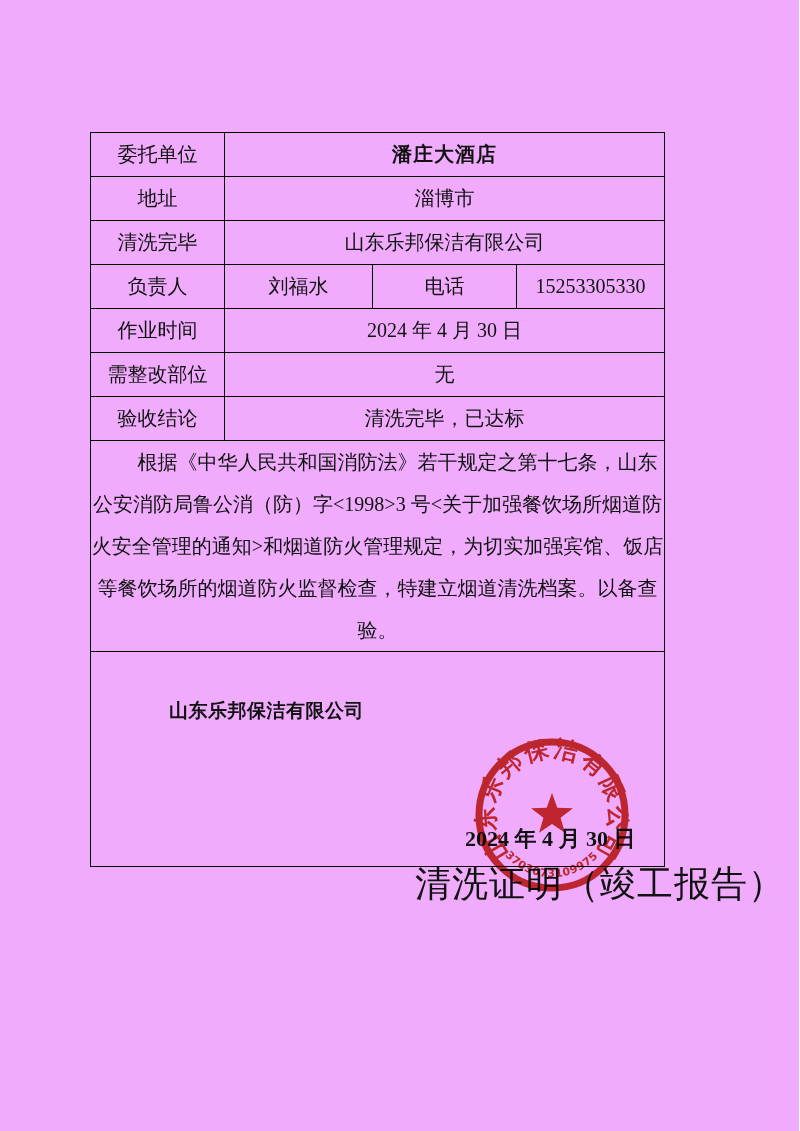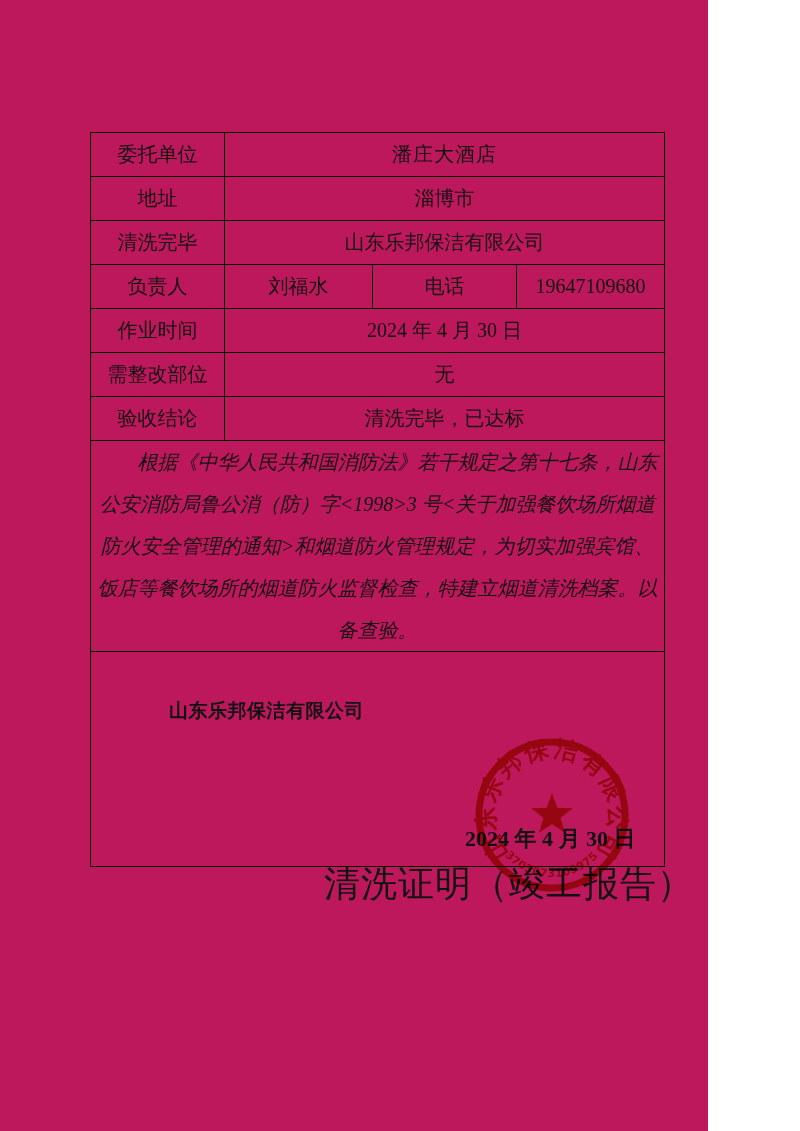--- a/index.html
+++ b/index.html
@@ -1,37 +1,37 @@
 <!DOCTYPE html>
 <html style="--stamp-color: #c5291e;"><head>
 <meta charset="utf-8">
 <style>
   html,body{margin:0;padding:0;background:#ffffff;}
   .page{
-    position:relative;width:708px;height:1131px;background:#be185d;overflow:hidden;
+    position:relative;width:799px;height:1131px;background:#f0abfc;overflow:hidden;
     font-family:"Liberation Serif","DejaVu Serif",serif;color:#111;
   }
   table.report{
     position:absolute;left:90px;top:132px;width:574px;
     border-collapse:collapse;table-layout:fixed;
   }
   table.report td{
     border:1.5px solid #000;
     text-align:center;vertical-align:middle;
     font-size:20px;padding:0;
     overflow:visible;
   }
   td.row-h{height:43px;}
-  td.big-value{font-size:31px;font-weight:normal;letter-spacing:1px;margin-left:21px;}
+  td.big-value{font-size:31px;font-weight:bold;letter-spacing:1px;margin-left:21px;}
   td.num{font-size:21px;}
   td.notice-cell{
     height:175px;text-align:justify;vertical-align:top;
     padding:5px 8px 0 7px;font-size:21px;line-height:42px;
   }
-  .notice-text{display:block;text-indent:2em;font-style:italic;}
+  .notice-text{display:block;text-indent:2em;}
   td.sig-cell{height:214px;position:relative;}
   .sig-company{
     position:absolute;left:78px;top:46px;
     font-family:"Liberation Sans","DejaVu Sans",sans-serif;
     font-weight:bold;font-size:19px;letter-spacing:0.5px;white-space:nowrap;
   }
   .sig-date{
     position:absolute;left:374px;top:172px;
     font-size:22px;font-weight:bold;white-space:nowrap;z-index:2;
   }
@@ -72,21 +72,21 @@
         <td class="row-h" colspan="3">淄博市</td>
       </tr>
       <tr>
         <td class="row-h">清洗完毕</td>
         <td class="row-h" colspan="3">山东乐邦保洁有限公司</td>
       </tr>
       <tr>
         <td class="row-h">负责人</td>
         <td class="row-h">刘福水</td>
         <td class="row-h">电话</td>
-        <td class="row-h num">19647109680</td>
+        <td class="row-h num">15253305330</td>
       </tr>
       <tr>
         <td class="row-h">作业时间</td>
         <td class="row-h num" colspan="3">2024 年 4 月 30 日</td>
       </tr>
       <tr>
         <td class="row-h">需整改部位</td>
         <td class="row-h" colspan="3">无</td>
       </tr>
       <tr>

